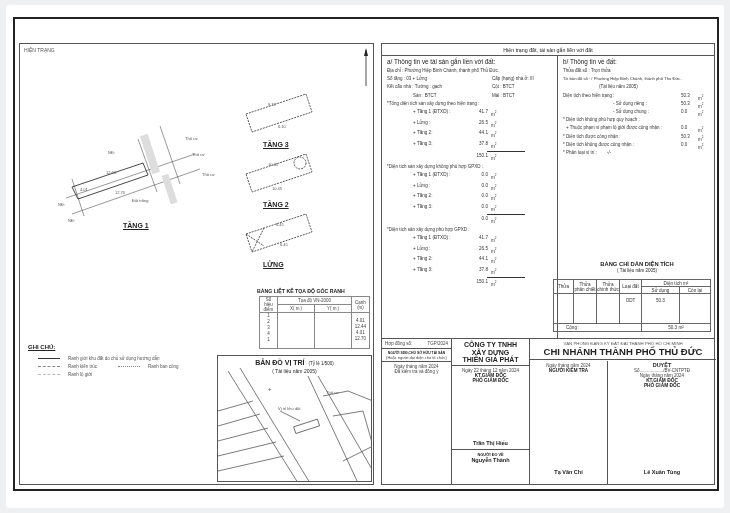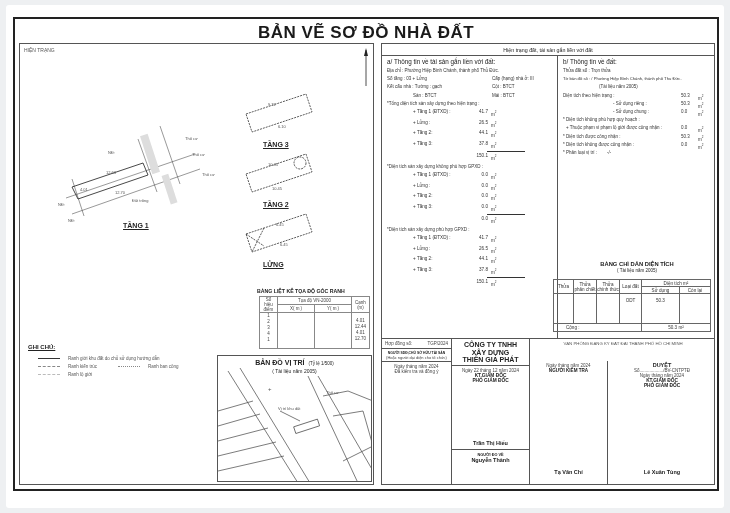--- a/index.html
+++ b/index.html
@@ -54,21 +54,20 @@
   .cell { position: absolute; border-right: 1px solid #555; }
   .ctr { text-align: center; }
   .t45 { font-size: 4.5px; color: #444; }
   .bold { font-weight: bold; }
 </style>
 </head>
 <body>
 
 <div class="sheet">
  <div class="frame">
-  <div class="main-title">BẢN VẼ SƠ ĐỒ NHÀ ĐẤT</div>
 
   <div class="left-panel">
     <div class="hien-trang">HIỆN TRẠNG</div>
     <div class="north">
       <svg width="8" height="40" viewBox="0 0 8 40">
             <line x1="4" y1="2" x2="4" y2="38" stroke="#222" stroke-width="0.8"></line>
             <polygon points="4,0 2,8 6,8" fill="#222"></polygon>
           </svg>
     </div>
 
@@ -359,20 +358,21 @@
         <div class="ctr bold" style="font-size:4.8px;">KT.GIÁM ĐỐC</div>
         <div class="ctr bold" style="font-size:4.8px;">PHÓ GIÁM ĐỐC</div>
         <div class="ctr bold" style="position:absolute;left:0;right:0;top:101px;font-size:5.5px;">Trần Thị Hiếu</div>
         <div style="position:absolute;left:0;right:0;top:110px;border-top:1px solid #555;">
           <div class="ctr bold" style="font-size:3.8px;padding-top:3px;">NGƯỜI ĐO VẼ</div>
           <div class="ctr bold" style="font-size:5.5px;">Nguyễn Thành</div>
         </div>
       </div>
       <div style="position:absolute;left:148px;top:0;width:186px;height:146px;">
         <div class="ctr" style="font-size:4.3px;color:#555;padding-top:2px;">VĂN PHÒNG ĐĂNG KÝ ĐẤT ĐAI THÀNH PHỐ HỒ CHÍ MINH</div>
+        <div class="ctr bold" style="font-size:9.5px;color:#222;padding-bottom:2px;border-bottom:1px solid #555;">CHI NHÁNH THÀNH PHỐ THỦ ĐỨC</div>
         <div style="position:absolute;left:0;top:22px;width:78px;height:124px;border-right:1px solid #555;">
           <div class="ctr t45" style="padding-top:2px;">Ngày     tháng     năm 2024</div>
           <div class="ctr bold" style="font-size:4.6px;">NGƯỜI KIỂM TRA</div>
           <div class="ctr bold" style="position:absolute;left:0;right:0;top:108px;font-size:5.5px;">Tạ Văn Chí</div>
         </div>
         <div style="position:absolute;left:78px;top:22px;width:108px;height:124px;">
           <div class="ctr bold" style="font-size:5.5px;padding-top:1px;">DUYỆT</div>
           <div class="ctr t45">Số.................../BV-CNTPTĐ</div>
           <div class="ctr t45">Ngày     tháng     năm 2024</div>
           <div class="ctr bold" style="font-size:4.8px;">KT.GIÁM ĐỐC</div>

